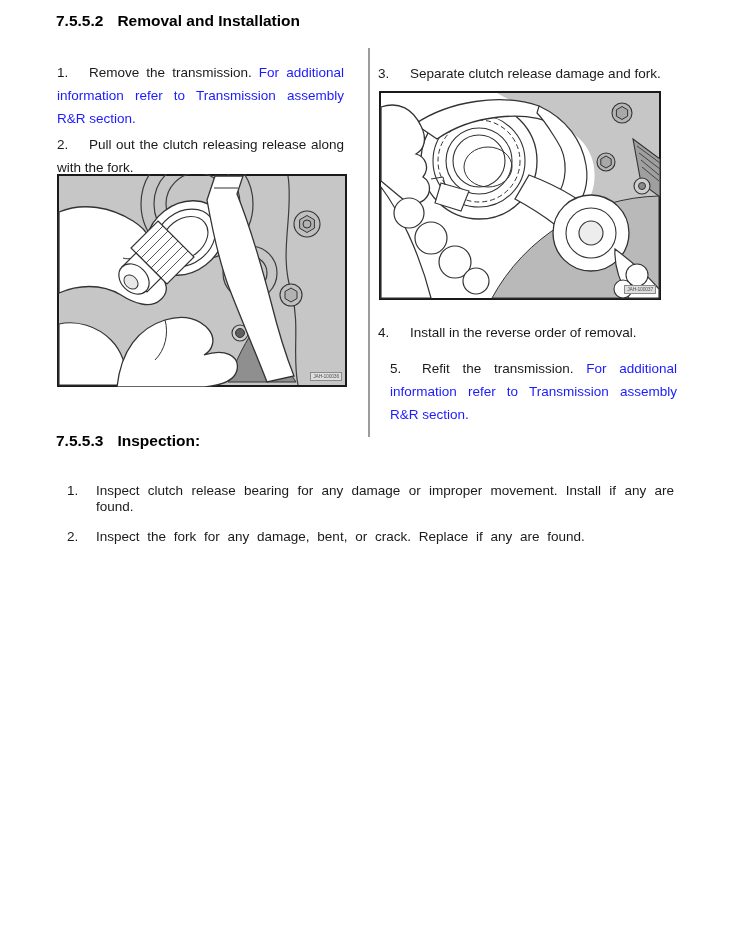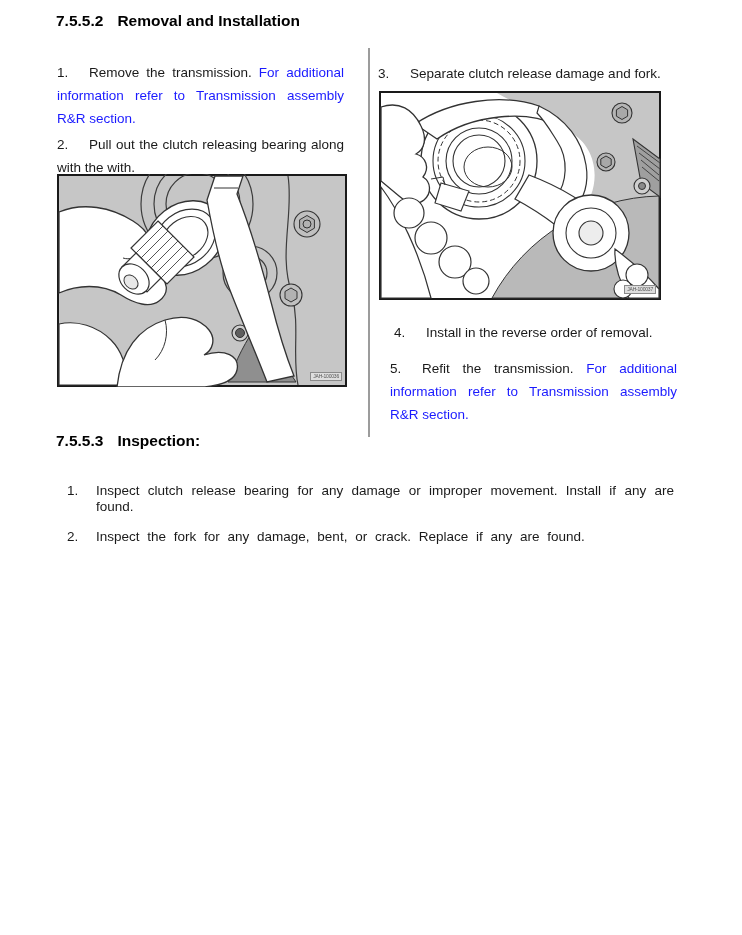--- a/index.html
+++ b/index.html
@@ -33,21 +33,21 @@
 </div>
 
 <div id="divider" class="abs" style="left:368px;top:48px;height:389px;"></div>
 
 <p class="step abs" style="left:57px;top:61px;width:287px;">
   <span class="num">1.</span><span>Remove the transmission.</span>
   <span class="link">For additional information refer to Transmission assembly R&amp;R section.</span>
 </p>
 
 <p class="step abs" style="left:57px;top:133px;width:287px;">
-  <span class="num">2.</span><span>Pull out the clutch releasing bearing along with the with.</span>
+  <span class="num">2.</span><span>Pull out the clutch releasing release along with the fork.</span>
 </p>
 
 <div class="fig abs" style="left:57px;top:174px;width:290px;height:213px;">
   <svg viewBox="0 0 290 213" width="290" height="213">
     <rect x="1" y="1" width="288" height="211" fill="#c6c6c6" stroke="#1a1a1a" stroke-width="2"></rect>
     <g stroke="#3c3c3c" fill="none" stroke-width="1.2">
       <circle cx="140" cy="30" r="56"></circle>
       <circle cx="140" cy="30" r="43"></circle>
       <circle cx="140" cy="30" r="31"></circle>
       <circle cx="193" cy="99" r="27"></circle>
@@ -150,21 +150,21 @@
     </g>
     <g>
       <path d="M236,158 C252,170 268,184 280,198 L280,207 L250,207 C240,190 235,174 236,158 Z" fill="#fff" stroke="#333" stroke-width="1.2"></path>
       <circle cx="258" cy="184" r="11" fill="#fff" stroke="#333" stroke-width="1.1"></circle>
       <circle cx="244" cy="198" r="9" fill="#fff" stroke="#333" stroke-width="1.1"></circle>
     </g>
   </svg>
   <div class="fig-code">JAH-100037</div>
 </div>
 
-<p class="step abs" style="left:378px;top:321px;width:303px;margin-left:16px;">
+<p class="step abs" style="left:378px;top:321px;width:303px;">
   <span class="num">4.</span><span>Install in the reverse order of removal.</span>
 </p>
 
 <p class="step abs" style="left:390px;top:357px;width:287px;">
   <span class="num">5.</span><span>Refit the transmission.</span>
   <span class="link">For additional information refer to Transmission assembly R&amp;R section.</span>
 </p>
 
 <div class="abs heading" style="left:56px;top:432px;">
   <span class="sec-num">7.5.5.3</span><span>Inspection:</span>

